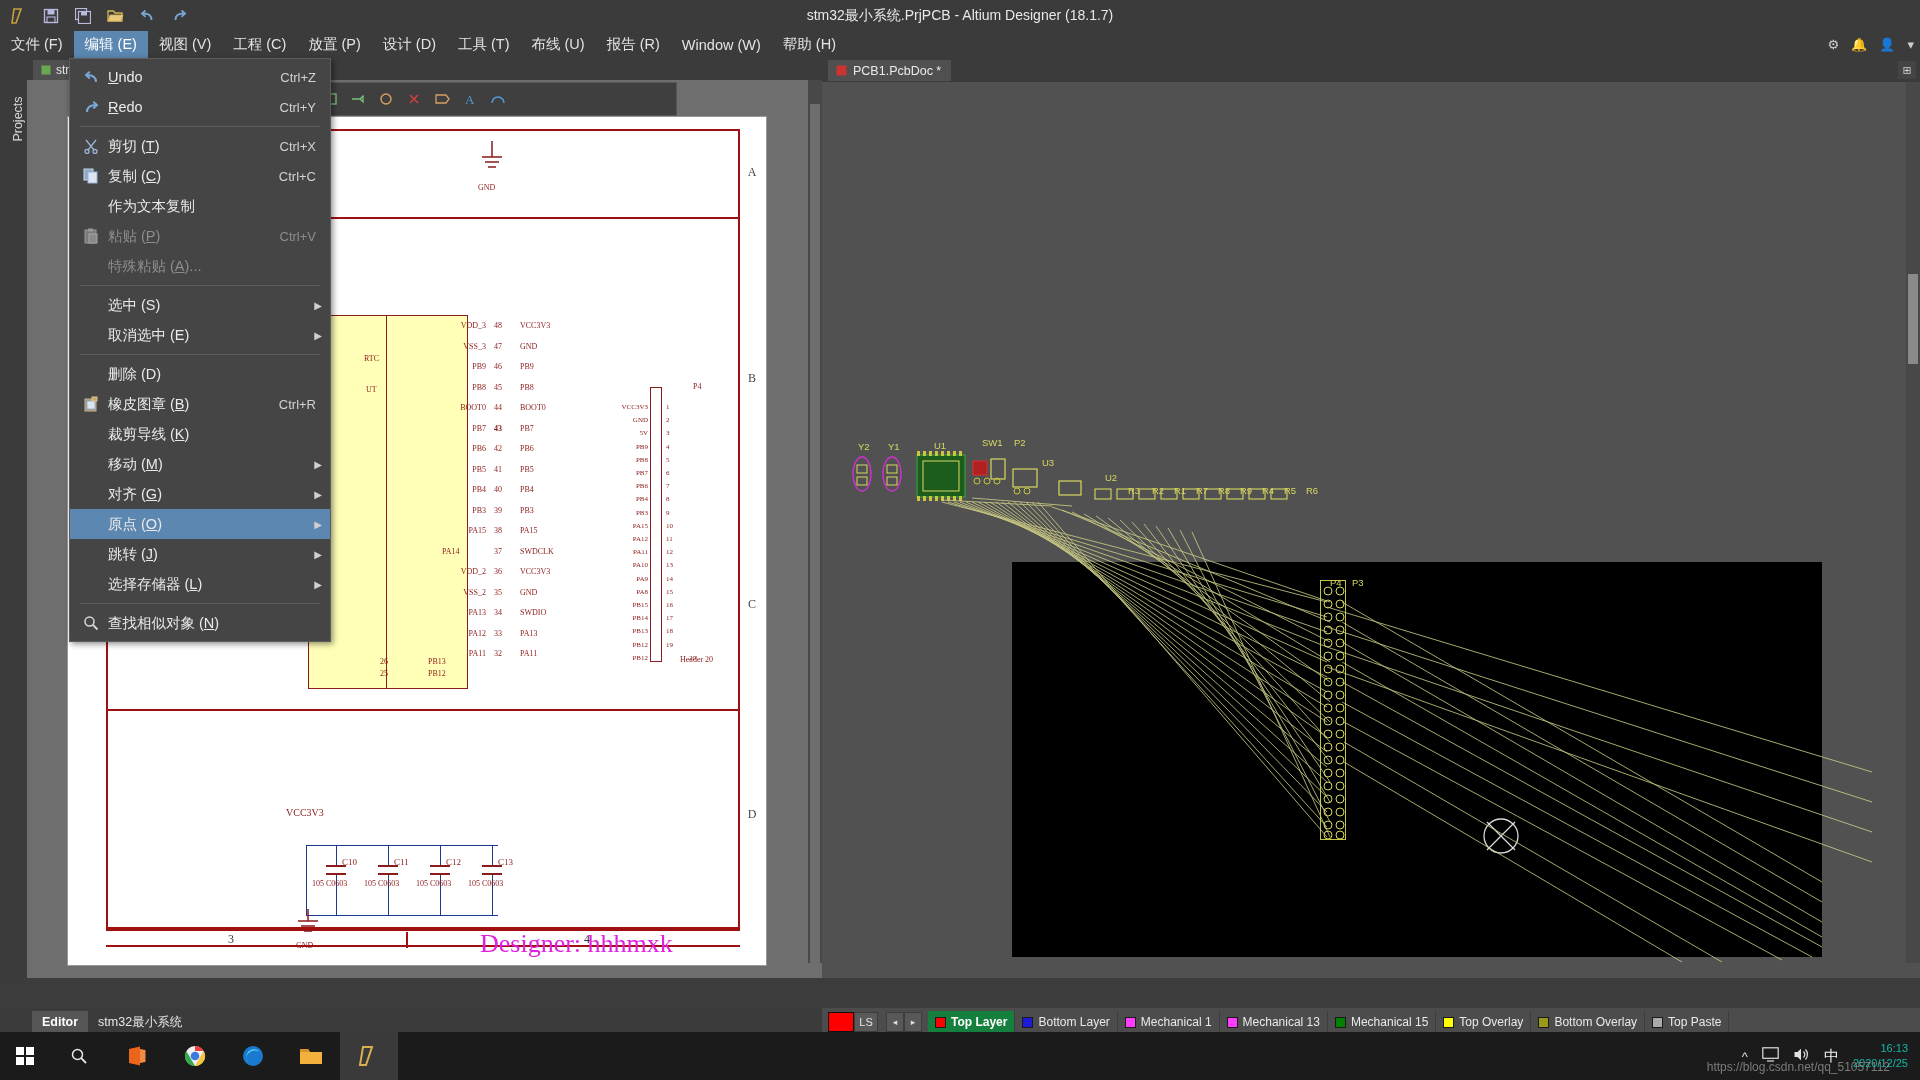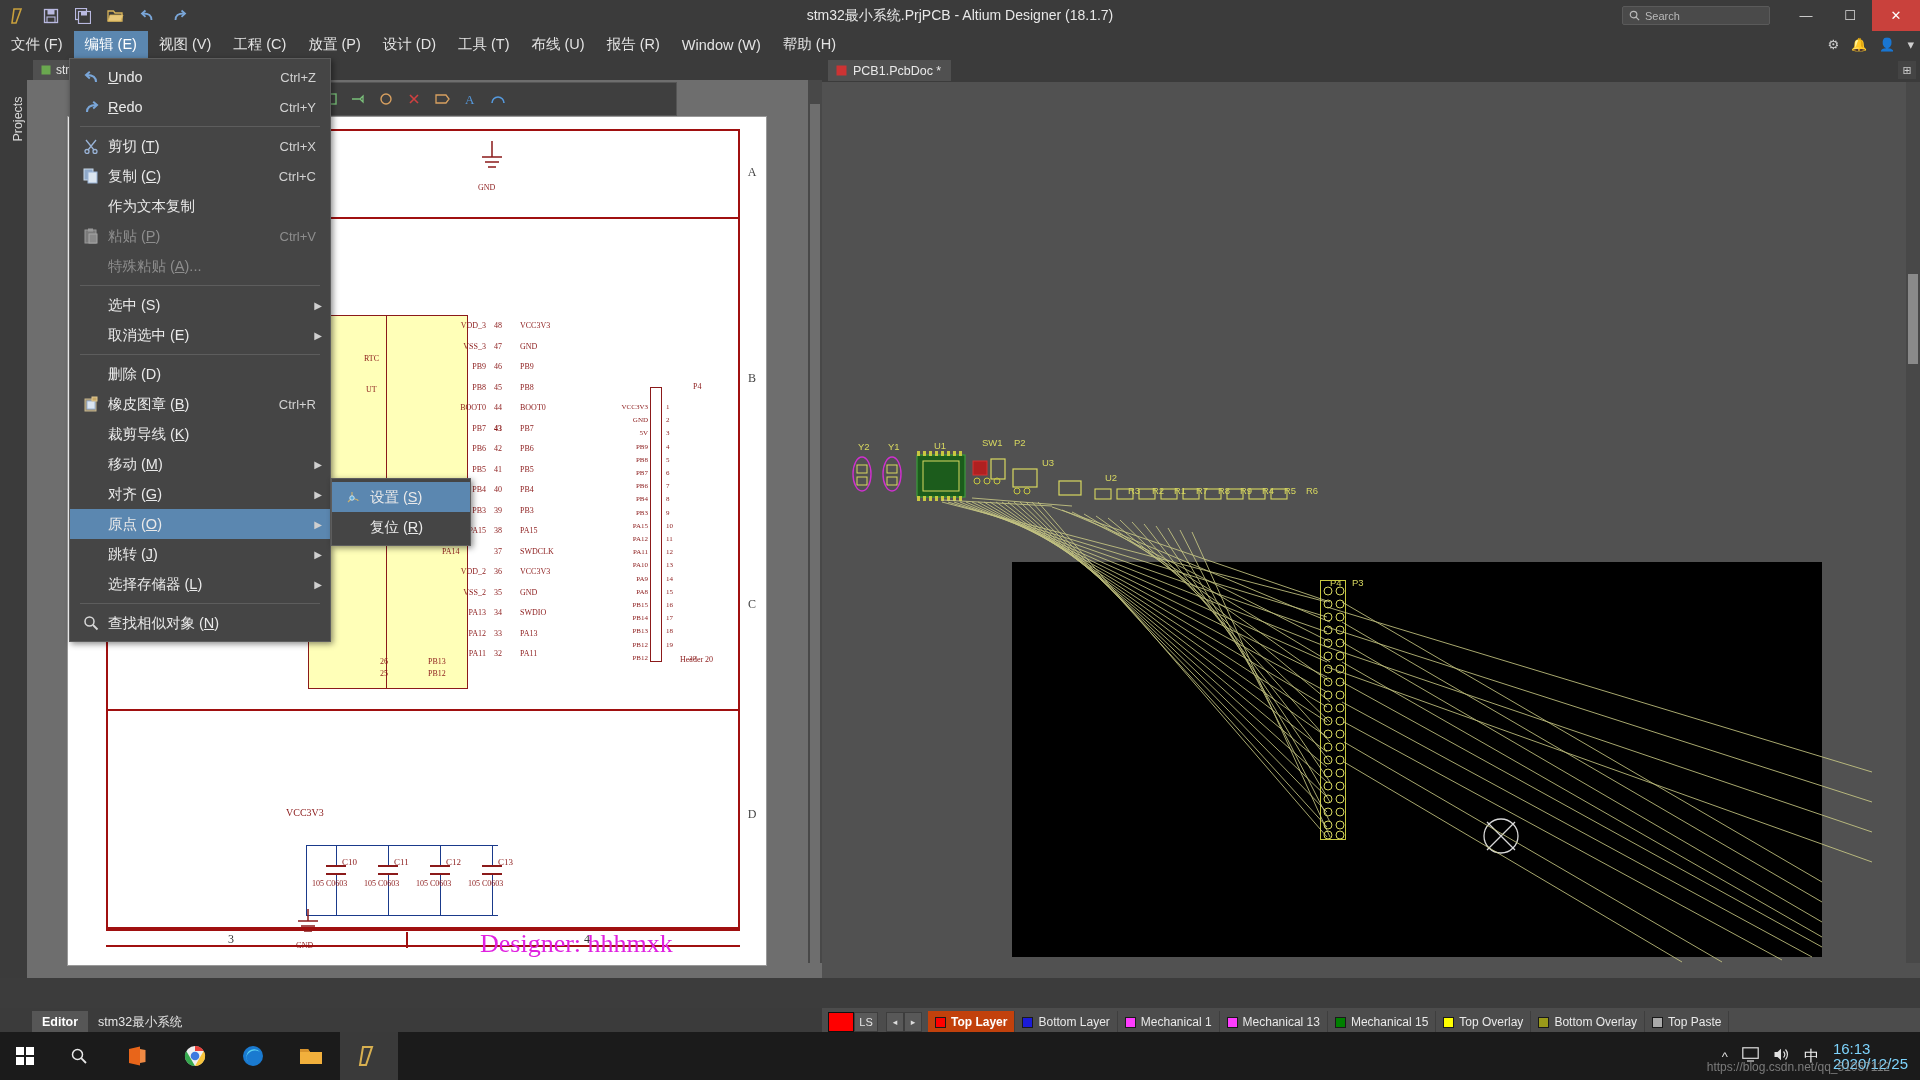--- a/index.html
+++ b/index.html
@@ -130,41 +130,41 @@
   }
   .lswatch { width: 26px; height: 20px; background: #ff0000; border: 1px solid #111; }
   .lsbtn { width: 24px; height: 20px; background: #5a5a5a; color: #e5e5e5; font-size: 11px;
            display:flex; align-items:center; justify-content:center; border:1px solid #3d3d3d; }
   .arrbtn { width: 18px; height: 20px; background: #585858; color: #ddd; font-size: 9px;
             display:flex; align-items:center; justify-content:center; border:1px solid #3d3d3d; }
   .ltab {
     height: 22px; display:flex; align-items:center; gap:5px; padding: 0 7px;
     color:#e9e9e9; font-size: 12px; border-right: 1px solid #3e3e3e; white-space: nowrap;
   }
-  .ltab.sel { background: #c2410c; color:#fff; font-weight: bold; }
+  .ltab.sel { background: #15803d; color:#fff; font-weight: bold; }
   .ltab .sw { width: 11px; height: 11px; border: 1px solid #1a1a1a; }
 
   
   .edtabs { position: absolute; left: 0; bottom: 44px; width: 822px; height: 28px; background: #3b3b3b;
             display:flex; align-items:center; }
   .edtab { height: 22px; padding: 0 10px; display:flex; align-items:center; color:#e6e6e6; font-size:12.5px; }
   .edtab.sel { background: #565656; color:#fff; font-weight: bold; }
   .statusbar {
     position: absolute; left: 0; bottom: 25px; width: 1920px; height: 19px;
     background: #3b3b3b; display:flex; align-items:center; color:#dcdcdc; font-size:12.5px; padding-left: 6px; gap: 18px;
   }
   .panels-btn { position: absolute; right: 8px; bottom: 26px; color:#ddd; font-size:12px; }
 
   
   .taskbar { position: absolute; left:0; bottom: 0; width: 1920px; height: 48px; background: #1b1b1b; display:flex; align-items:center; }
   .tb-start { width: 50px; height: 48px; display:flex; align-items:center; justify-content:center; }
   .tb-item { width: 58px; height: 48px; display:flex; align-items:center; justify-content:center; }
   .tb-item.active { background: #3a3a3a; }
   .tray { position: absolute; right: 0; bottom: 0; height: 48px; display:flex; align-items:center; gap: 14px; padding-right: 12px; }
-  .clock { color: #7dd3fc; font-size: 15px; line-height: 15px; text-align: left; }
+  .clock { color: #14b8a6; font-size: 11px; line-height: 15px; text-align: right; }
   .wmark { position: absolute; right: 30px; bottom: 6px; color: #9a9a9a; font-size: 12px; opacity: .75; }
 
   
   .menu {
     position: absolute; left: 69px; top: 58px; width: 262px;
     background: #454545; border: 1px solid #5d5d5d; padding: 3px 0; z-index: 50;
     box-shadow: 2px 2px 6px rgba(0,0,0,.45);
   }
   .mrow { height: 30px; display: flex; align-items: center; position: relative; padding: 0 4px; }
   .mrow.sel { background: #5b87b0; }
@@ -221,32 +221,20 @@
           </svg>
       </div>
       <div class="ic">
         <svg width="17" height="16" viewBox="0 0 17 16">
             <path d="M4.5 12 C4.5 7 8 5.5 13 5.5" fill="none" stroke="#7aa6d8" stroke-width="1.8"></path>
             <path d="M10.5 2.5 L14 5.5 L10.5 8.8" fill="none" stroke="#7aa6d8" stroke-width="1.8"></path>
           </svg>
       </div>
     </div>
     <div class="title-text">stm32最小系统.PrjPCB - Altium Designer (18.1.7)</div>
-    <div class="tb-right">
-      <div class="searchbox">
-        <svg width="11" height="11" viewBox="0 0 12 12">
-            <circle cx="5" cy="5" r="3.6" fill="none" stroke="#b9b9b9" stroke-width="1.3"></circle>
-            <path d="M7.7 7.7 L11 11" stroke="#b9b9b9" stroke-width="1.3"></path>
-          </svg>
-        <span class="lbl">Search</span>
-      </div>
-      <div class="wbtn">—</div>
-      <div class="wbtn">☐</div>
-      <div class="wbtn close">✕</div>
-    </div>
   </div>
 
   <div class="menubar">
     <div class="mi">文件 (F)</div>
     <div class="mi active">编辑 (E)</div>
     <div class="mi">视图 (V)</div>
     <div class="mi">工程 (C)</div>
     <div class="mi">放置 (P)</div>
     <div class="mi">设计 (D)</div>
     <div class="mi">工具 (T)</div>
@@ -1007,36 +995,20 @@
         <svg width="16" height="16" viewBox="0 0 16 16">
             <circle cx="6.5" cy="6.5" r="4.5" fill="none" stroke="#d8d8d8" stroke-width="1.5"></circle>
             <path d="M10 10 L14.5 14.5" stroke="#d8d8d8" stroke-width="1.8"></path>
           </svg>
       </span>
       <span class="mlabel">查找相似对象 (<u>N</u>)</span>
       <span class="macc"></span>
     </div>
   </div>
 
-  <div class="submenu">
-    <div class="mrow sel">
-      <span class="mic">
-        <svg width="16" height="16" viewBox="0 0 16 16">
-            <path d="M7 9 L3 13 M7 9 L7 3 M7 9 L13 11" stroke="#c8b070" stroke-width="1.2" fill="none"></path>
-            <circle cx="7" cy="9" r="2.2" fill="#5aaad8" stroke="#cfe4f4" stroke-width="1"></circle>
-            <path d="M12 10.5 L14.5 11.3 L12 12" fill="#c8b070"></path>
-          </svg>
-      </span>
-      <span class="mlabel">设置 (<u>S</u>)</span>
-    </div>
-    <div class="mrow">
-      <span class="mic"></span>
-      <span class="mlabel">复位 (<u>R</u>)</span>
-    </div>
-  </div>
 
   <div class="taskbar">
     <div class="tb-start">
       <svg width="20" height="20" viewBox="0 0 20 20">
           <rect x="1" y="1" width="8" height="8" fill="#fff"></rect>
           <rect x="11" y="1" width="8" height="8" fill="#fff"></rect>
           <rect x="1" y="11" width="8" height="8" fill="#fff"></rect>
           <rect x="11" y="11" width="8" height="8" fill="#fff"></rect>
         </svg>
     </div>

